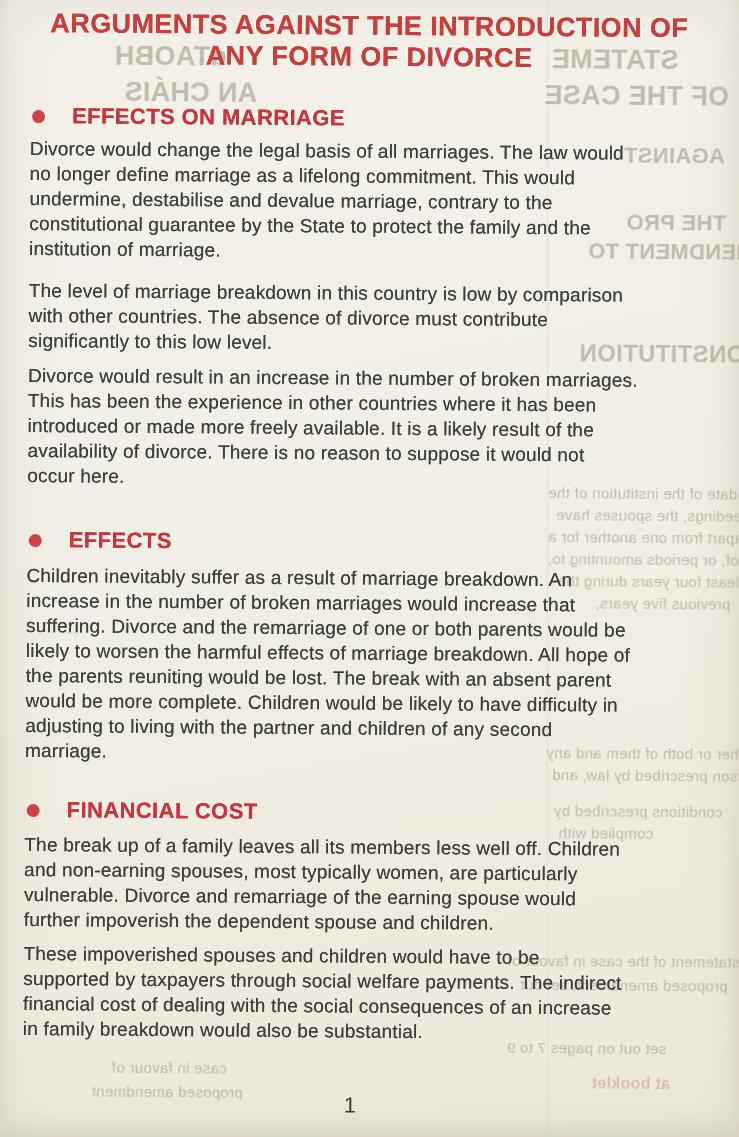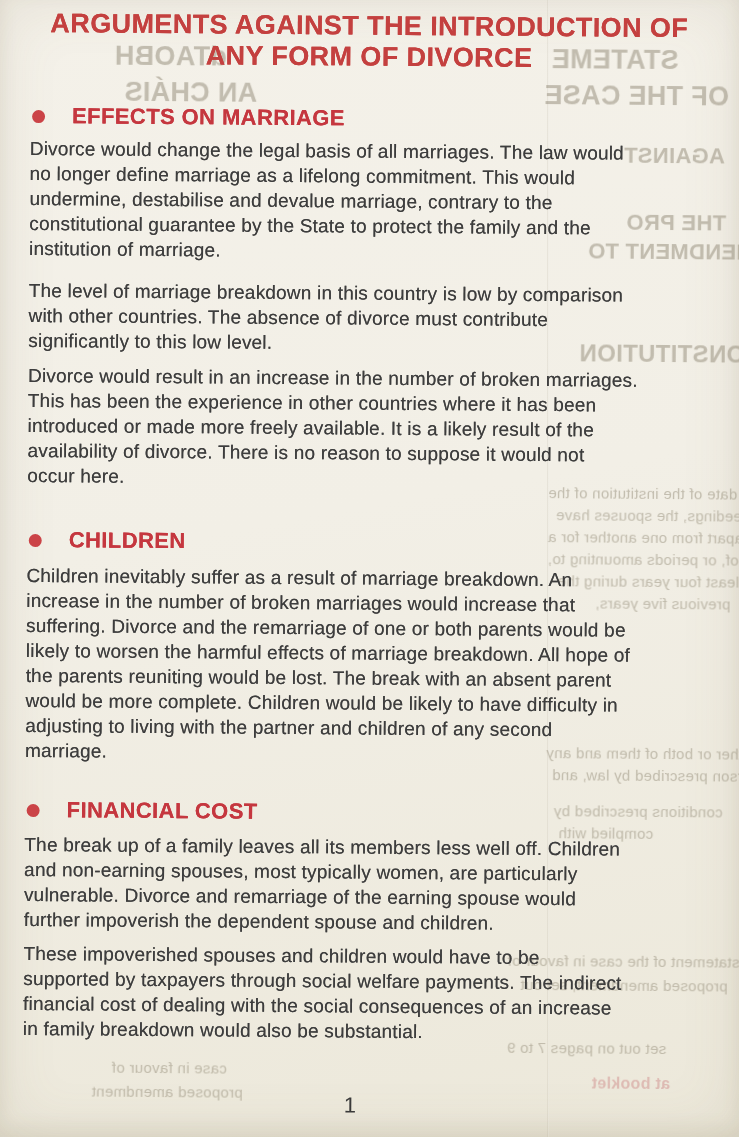--- a/index.html
+++ b/index.html
@@ -144,21 +144,21 @@
 with other countries. The absence of divorce must contribute
 significantly to this low level.</div>
     <div class="para" id="p3">Divorce would result in an increase in the number of broken marriages.
 This has been the experience in other countries where it has been
 introduced or made more freely available. It is a likely result of the
 availability of divorce. There is no reason to suppose it would not
 occur here.</div>
 
     <div class="section-heading" id="h2">
       <span class="bullet"></span>
-      <span>CHILDREN</span>
+      <span>EFFECTS</span>
     </div>
     <div class="para" id="p4">Children inevitably suffer as a result of marriage breakdown. An
 increase in the number of broken marriages would increase that
 suffering. Divorce and the remarriage of one or both parents would be
 likely to worsen the harmful effects of marriage breakdown. All hope of
 the parents reuniting would be lost. The break with an absent parent
 would be more complete. Children would be likely to have difficulty in
 adjusting to living with the partner and children of any second
 marriage.</div>
 

